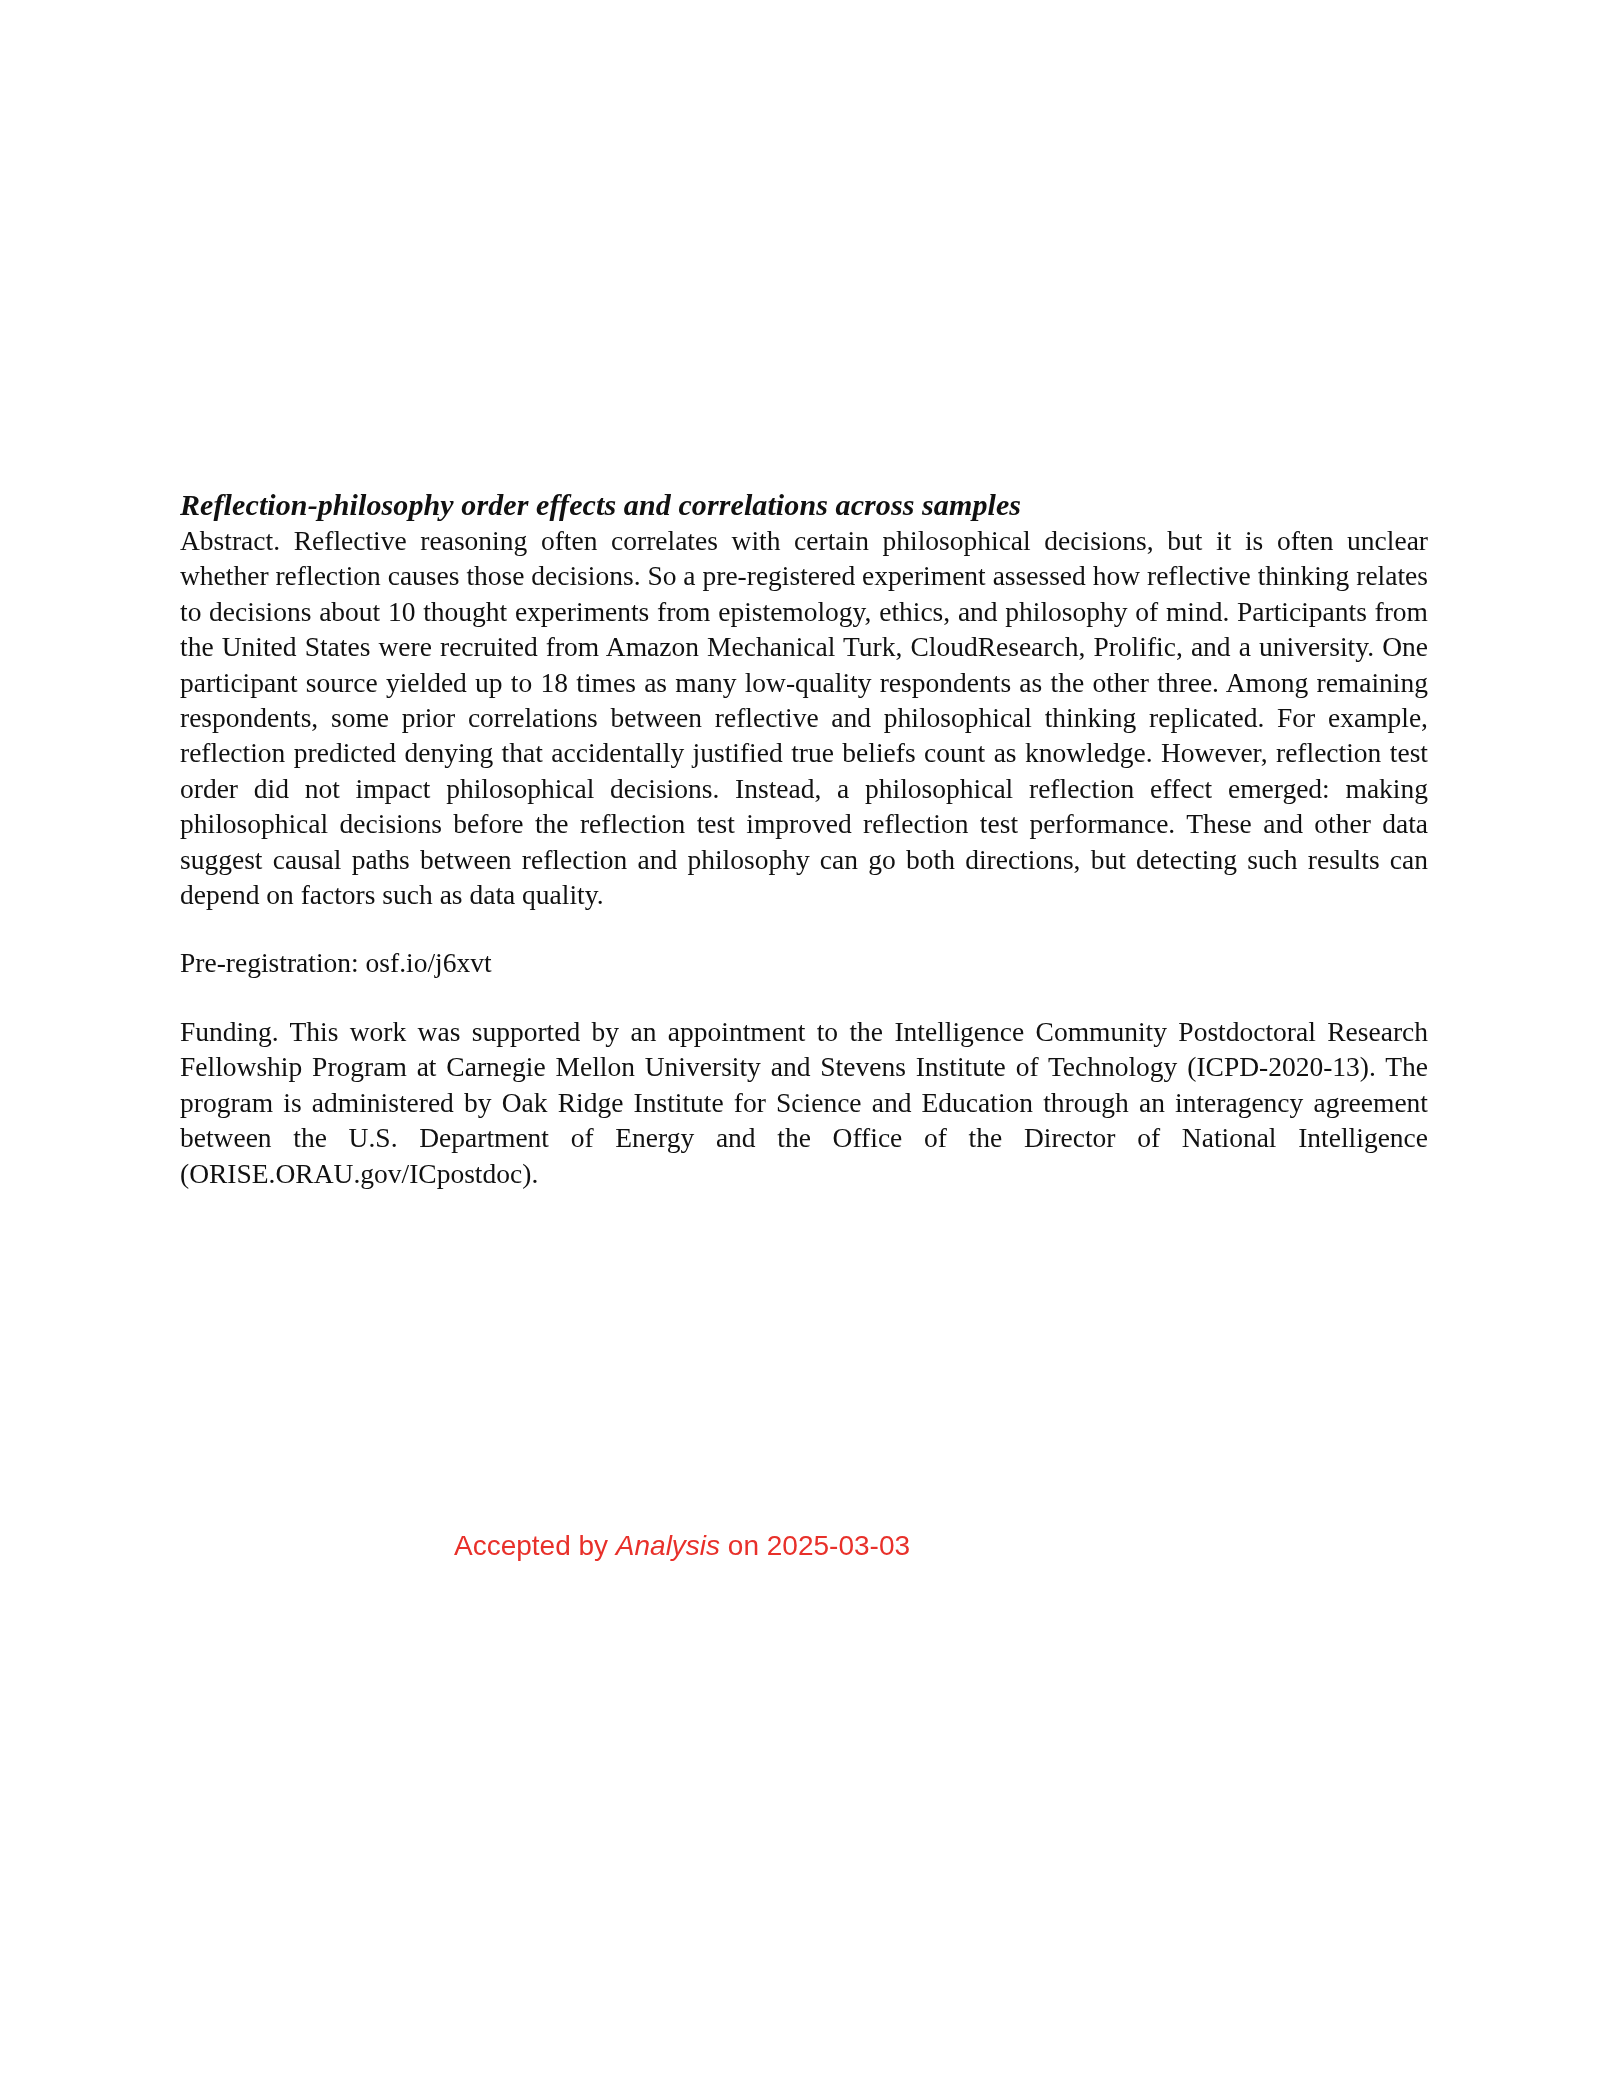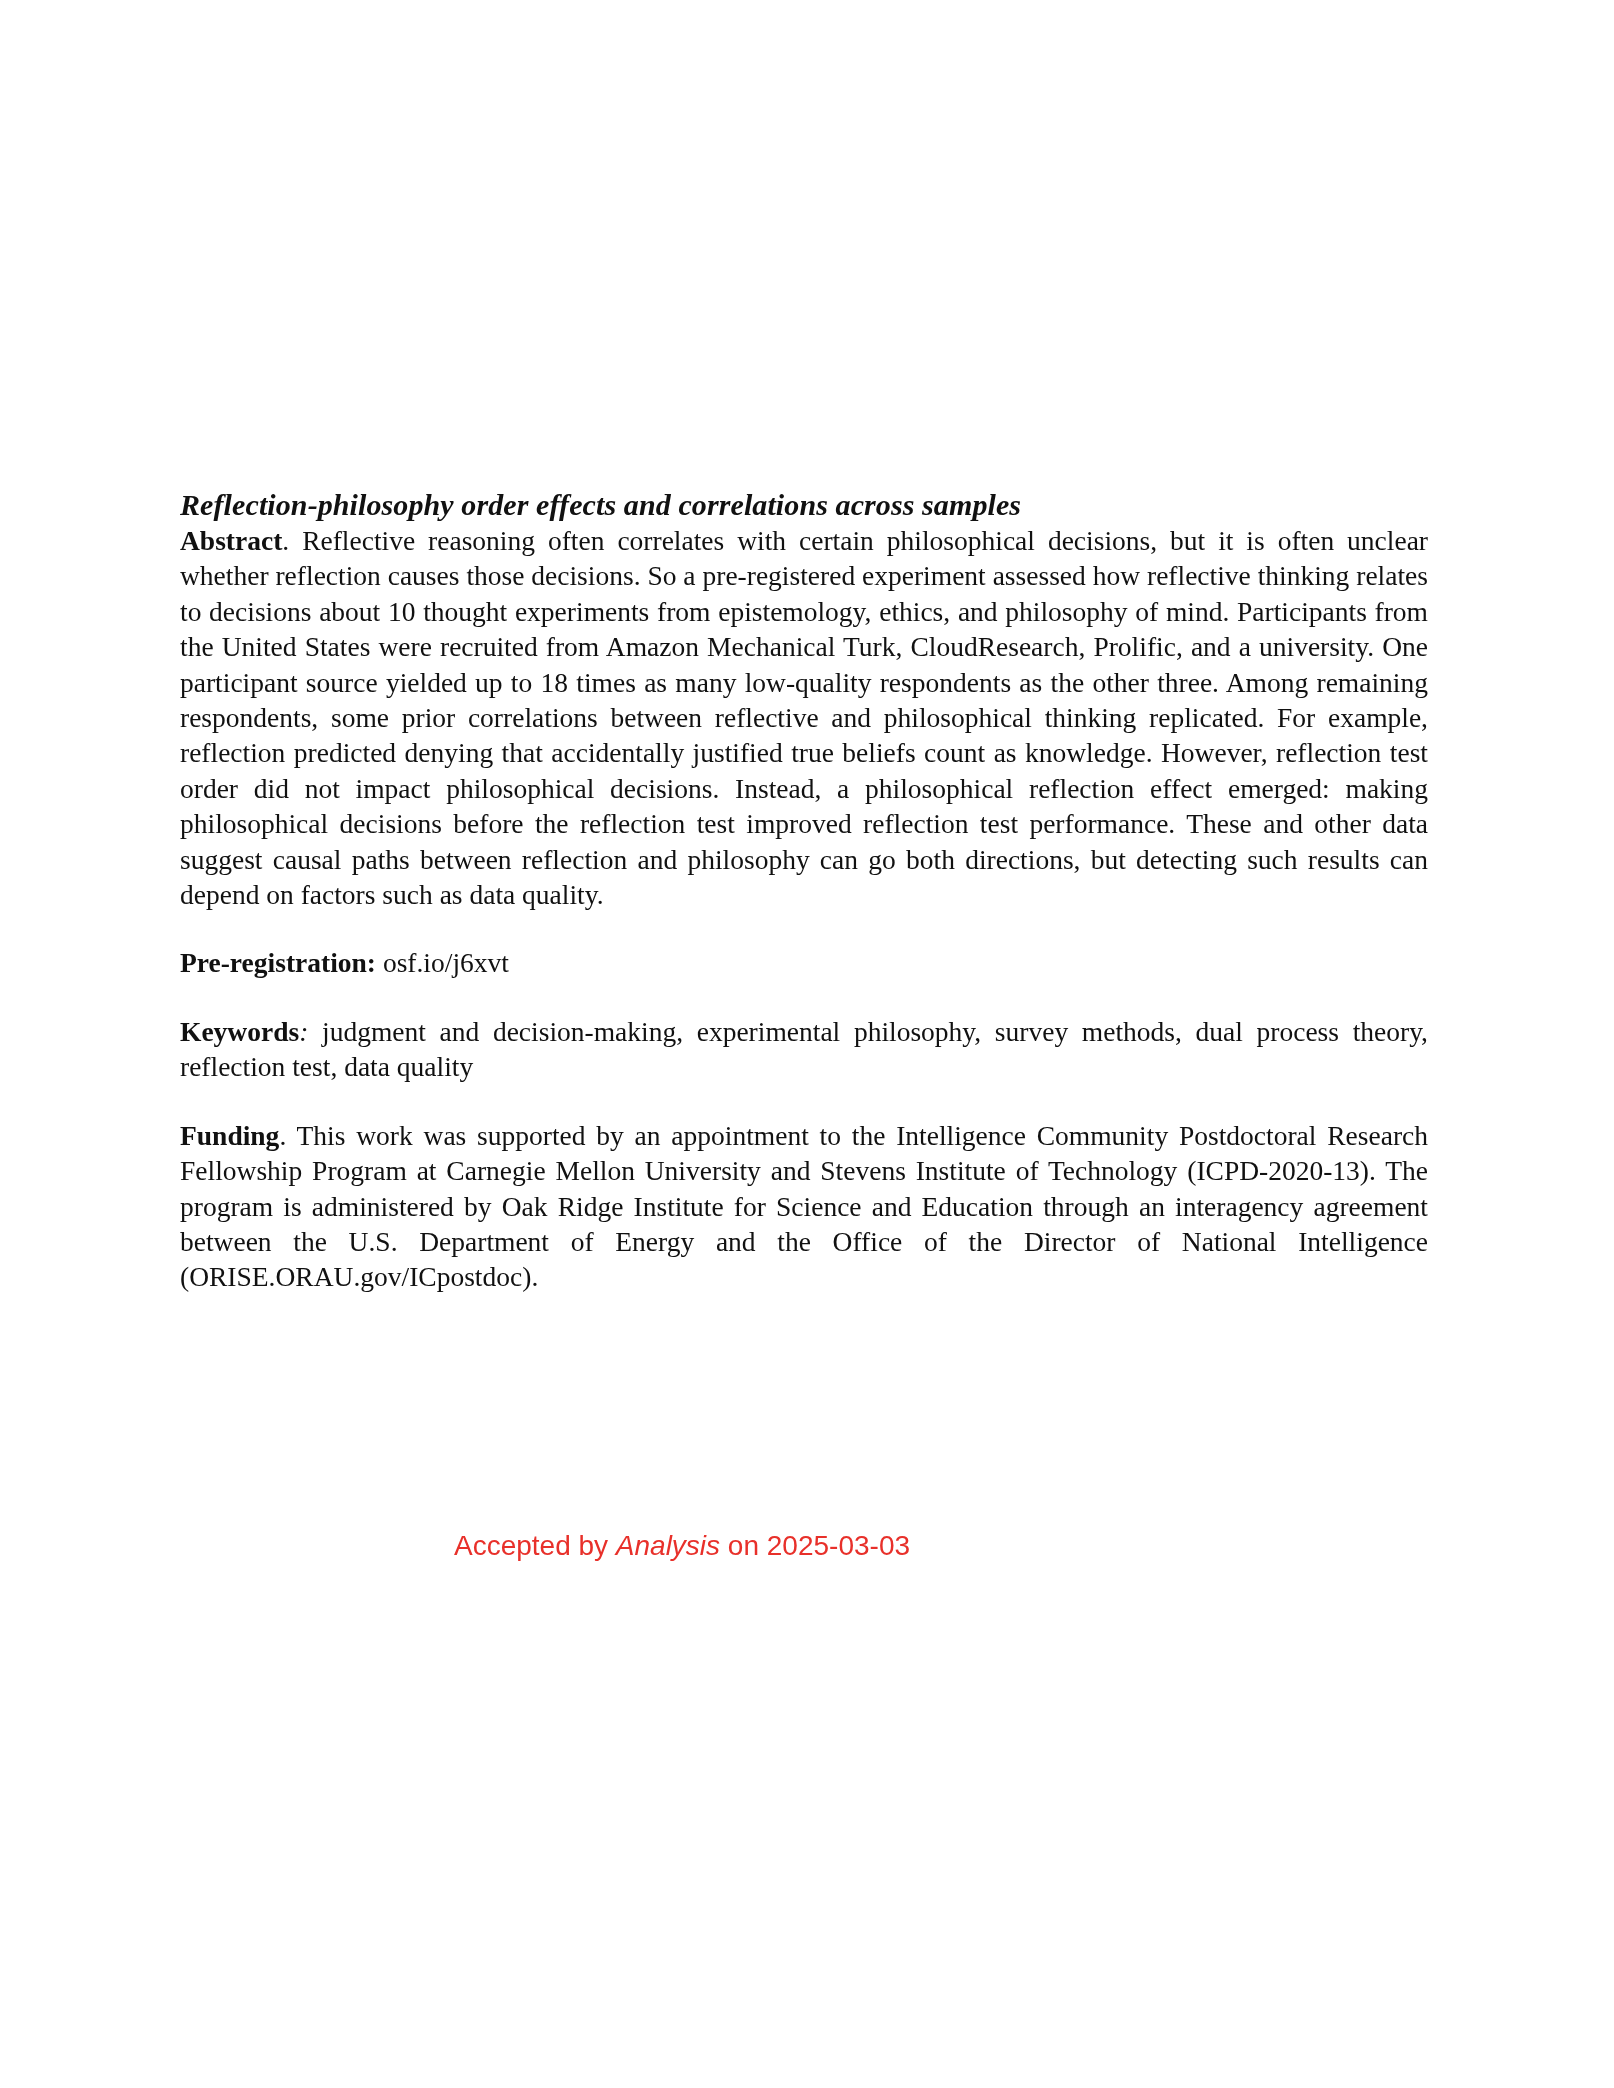--- a/index.html
+++ b/index.html
@@ -34,21 +34,21 @@
       line-height: 36px;
       margin: 0 0 36px 0;
     }
     p.body {
       font-size: 27.5px;
       line-height: 35.4px;
       margin: 0 0 33px 0;
       text-align: justify;
       text-align-last: left;
     }
-    p.body b { font-weight: bold; }
+    p.body b { font-weight: normal; }
     .accepted {
       position: absolute;
       left: 0;
       width: 1364px;
       top: 1529px;
       text-align: center;
       font-family: "Liberation Sans", "DejaVu Sans", sans-serif;
       font-size: 28px;
       line-height: 34px;
       color: #e8302a;
@@ -58,18 +58,17 @@
 <body>
 
 <div class="page">
   <h1 class="title">Reflection-philosophy order effects and correlations across samples</h1>
 
   <p class="body"><b>Abstract</b><span>.</span><span> Reflective reasoning often correlates with certain philosophical decisions, but it is often unclear whether reflection causes those decisions. So a pre-registered experiment assessed how reflective thinking relates to decisions about 10 thought experiments from epistemology, ethics, and philosophy of mind. Participants from the United States were recruited from Amazon Mechanical Turk, CloudResearch, Prolific, and a university. One participant source yielded up to 18 times as many low-quality respondents as the other three. Among remaining respondents, some prior correlations between reflective and philosophical thinking replicated. For example, reflection predicted denying that accidentally justified true beliefs count as knowledge. However, reflection test order did not impact philosophical decisions. Instead, a philosophical reflection effect emerged: making philosophical decisions before the reflection test improved reflection test performance. These and other data suggest causal paths between reflection and philosophy can go both directions, but detecting such results can depend on factors such as data quality.</span></p>
 
   <p class="body"><b>Pre-registration:</b><span> osf.io/j6xvt</span></p>
 
 
-  <p class="body"><b>Keywords</b><i>:</i><span> judgment and decision-making, experimental philosophy, survey methods, dual process theory, reflection test, data quality</span></p>
 
   <p class="body"><b>Funding</b><span>.</span><span> This work was supported by an appointment to the Intelligence Community Postdoctoral Research Fellowship Program at Carnegie Mellon University and Stevens Institute of Technology (ICPD-2020-13). The program is administered by Oak Ridge Institute for Science and Education through an interagency agreement between the U.S. Department of Energy and the Office of the Director of National Intelligence (ORISE.ORAU.gov/ICpostdoc).</span></p>
 </div>
 
 <div class="accepted"><span>Accepted by </span><i>Analysis</i><span> on 2025-03-03</span></div>
 
 </body></html>

